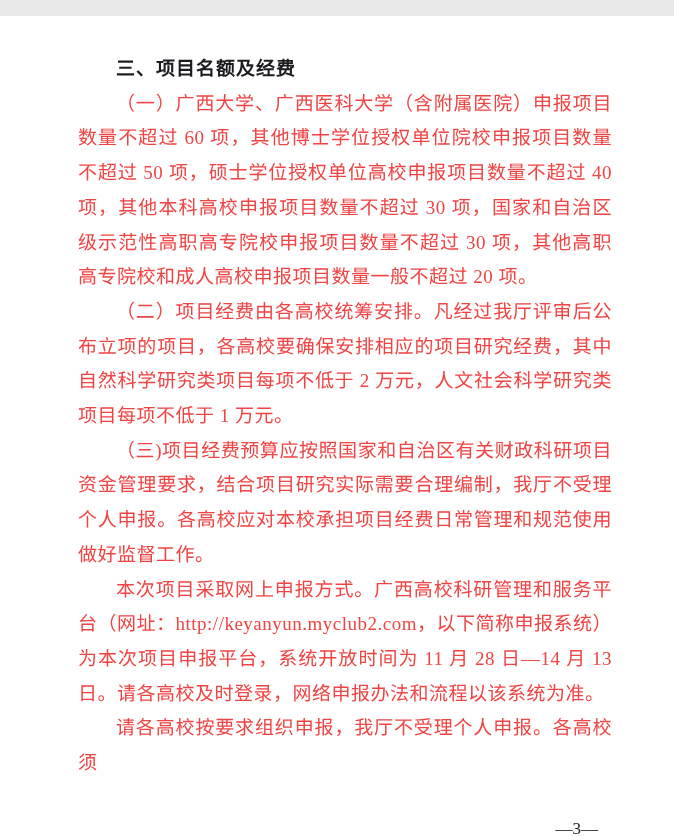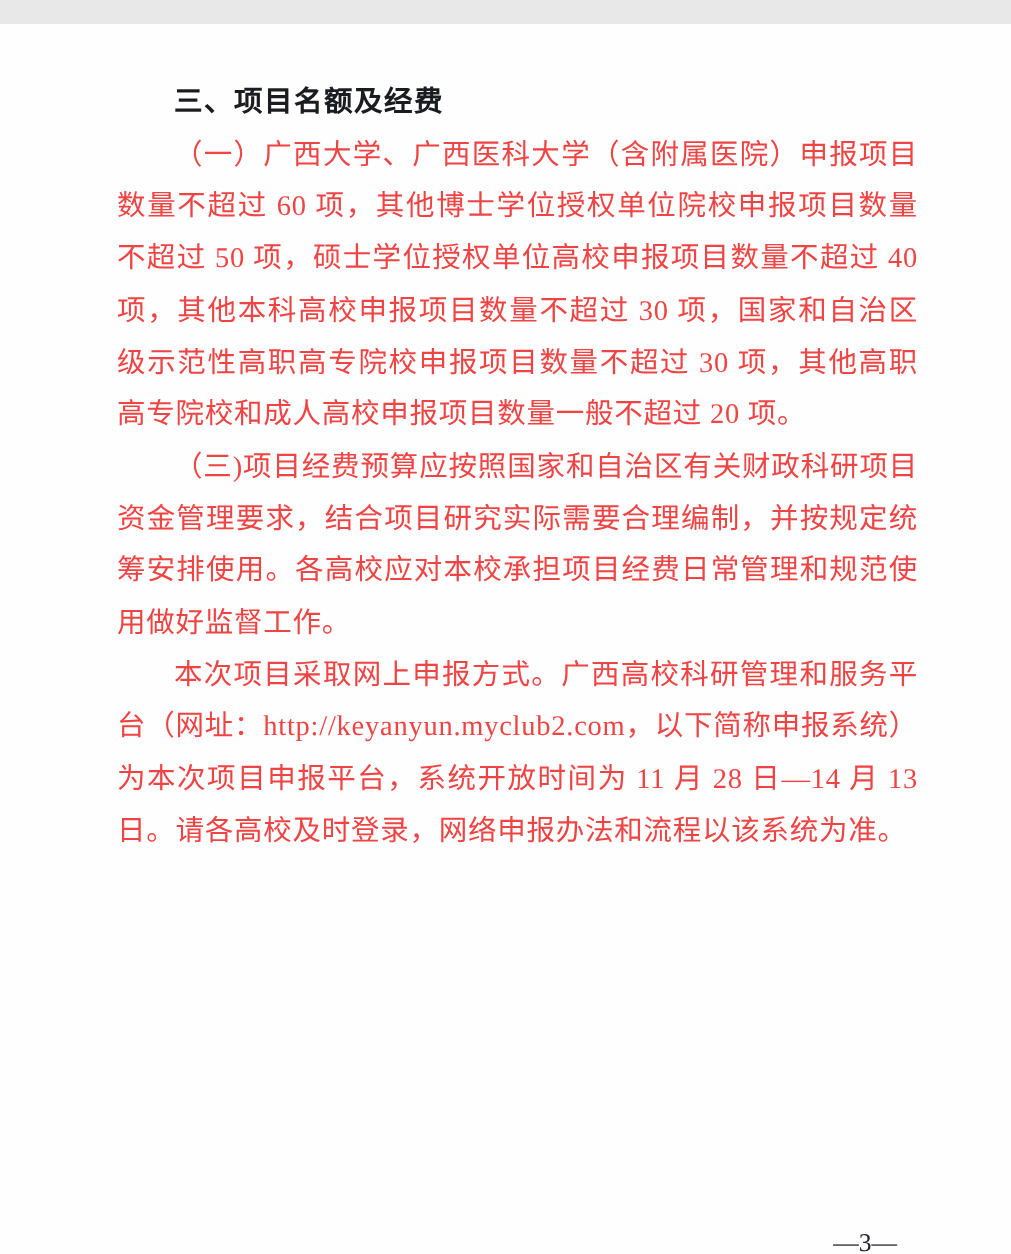--- a/index.html
+++ b/index.html
@@ -54,24 +54,26 @@
 </head>
 <body>
 
 <div class="page">
   <div class="content">
 
     <h2>三、项目名额及经费</h2>
 
     <p>（一）广西大学、广西医科大学（含附属医院）申报项目数量不超过 60 项，其他博士学位授权单位院校申报项目数量不超过 50 项，硕士学位授权单位高校申报项目数量不超过 40 项，其他本科高校申报项目数量不超过 30 项，国家和自治区级示范性高职高专院校申报项目数量不超过 30 项，其他高职高专院校和成人高校申报项目数量一般不超过 20 项。</p>
 
+    <p>（二）项目经费由各高校统筹安排。凡经过我厅评审后公布立项的项目，各高校要确保安排相应的项目研究经费，其中自然科学研究类项目每项不低于 2 万元，人文社会科学研究类项目每项不低于 1 万元。</p>
 
-    <p>（三)项目经费预算应按照国家和自治区有关财政科研项目资金管理要求，结合项目研究实际需要合理编制，并按规定统筹安排使用。各高校应对本校承担项目经费日常管理和规范使用做好监督工作。</p>
+    <p>（三)项目经费预算应按照国家和自治区有关财政科研项目资金管理要求，结合项目研究实际需要合理编制，我厅不受理个人申报。各高校应对本校承担项目经费日常管理和规范使用做好监督工作。</p>
 
 
     <p>本次项目采取网上申报方式。广西高校科研管理和服务平台（网址：http://keyanyun.myclub2.com，以下简称申报系统）为本次项目申报平台，系统开放时间为 11 月 28 日—14 月 13 日。请各高校及时登录，网络申报办法和流程以该系统为准。</p>
 
 
+    <p>请各高校按要求组织申报，我厅不受理个人申报。各高校须</p>
 
   </div>
 
   <div class="page-number">—3—</div>
 </div>
 
 </body></html>

